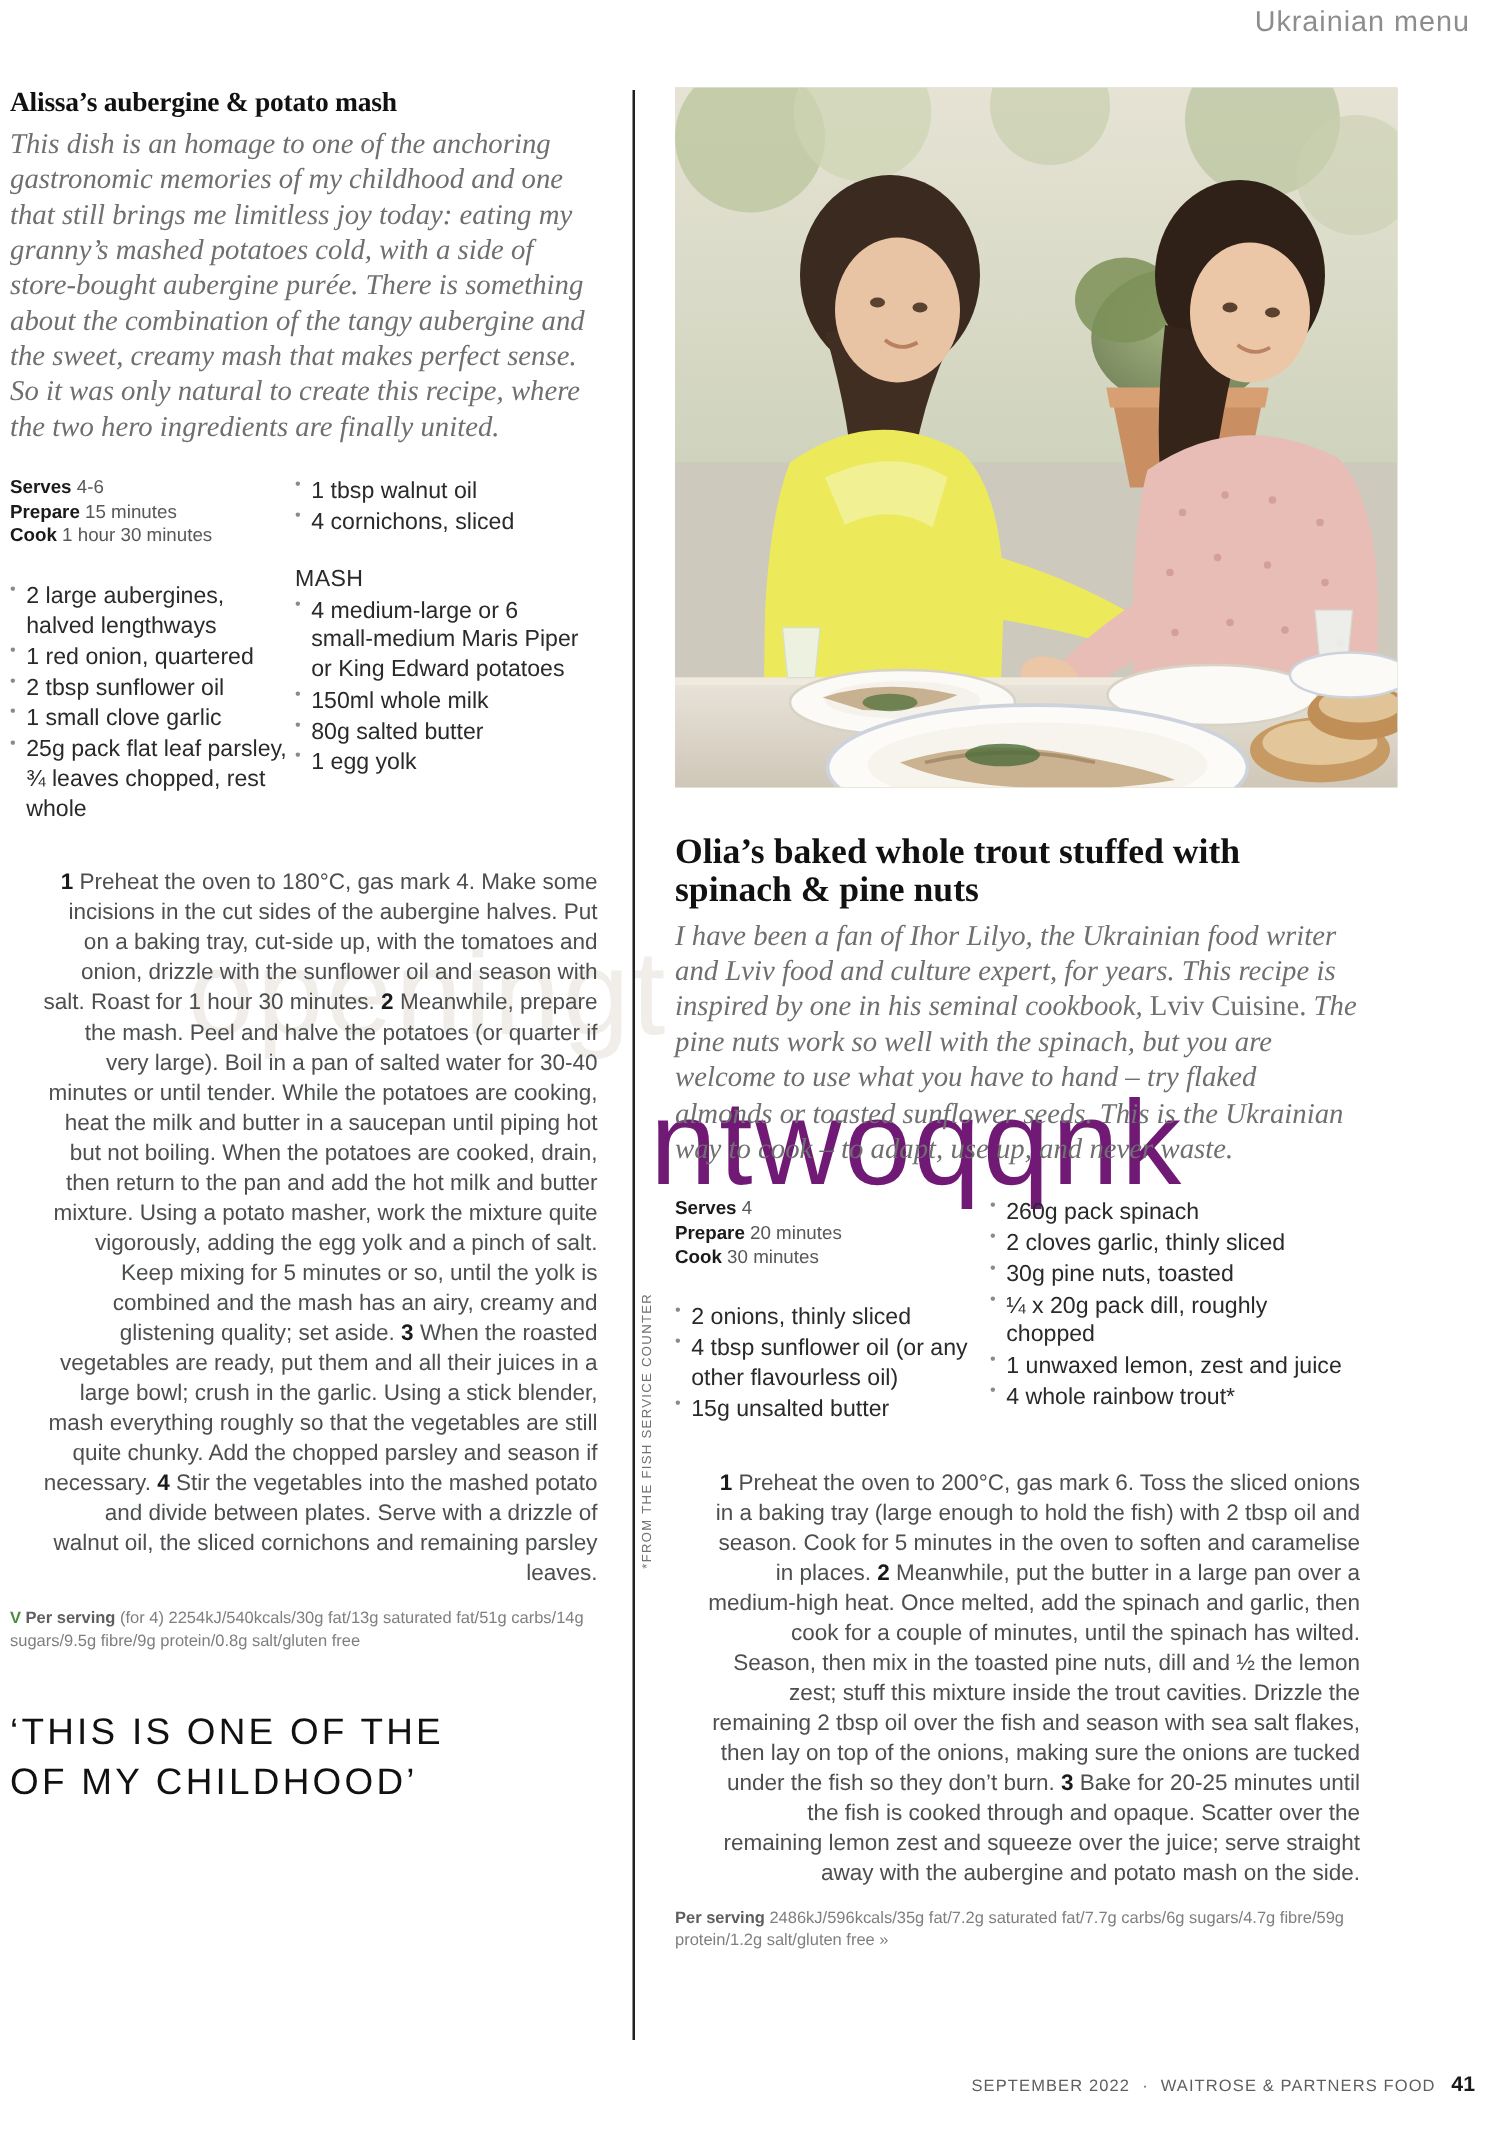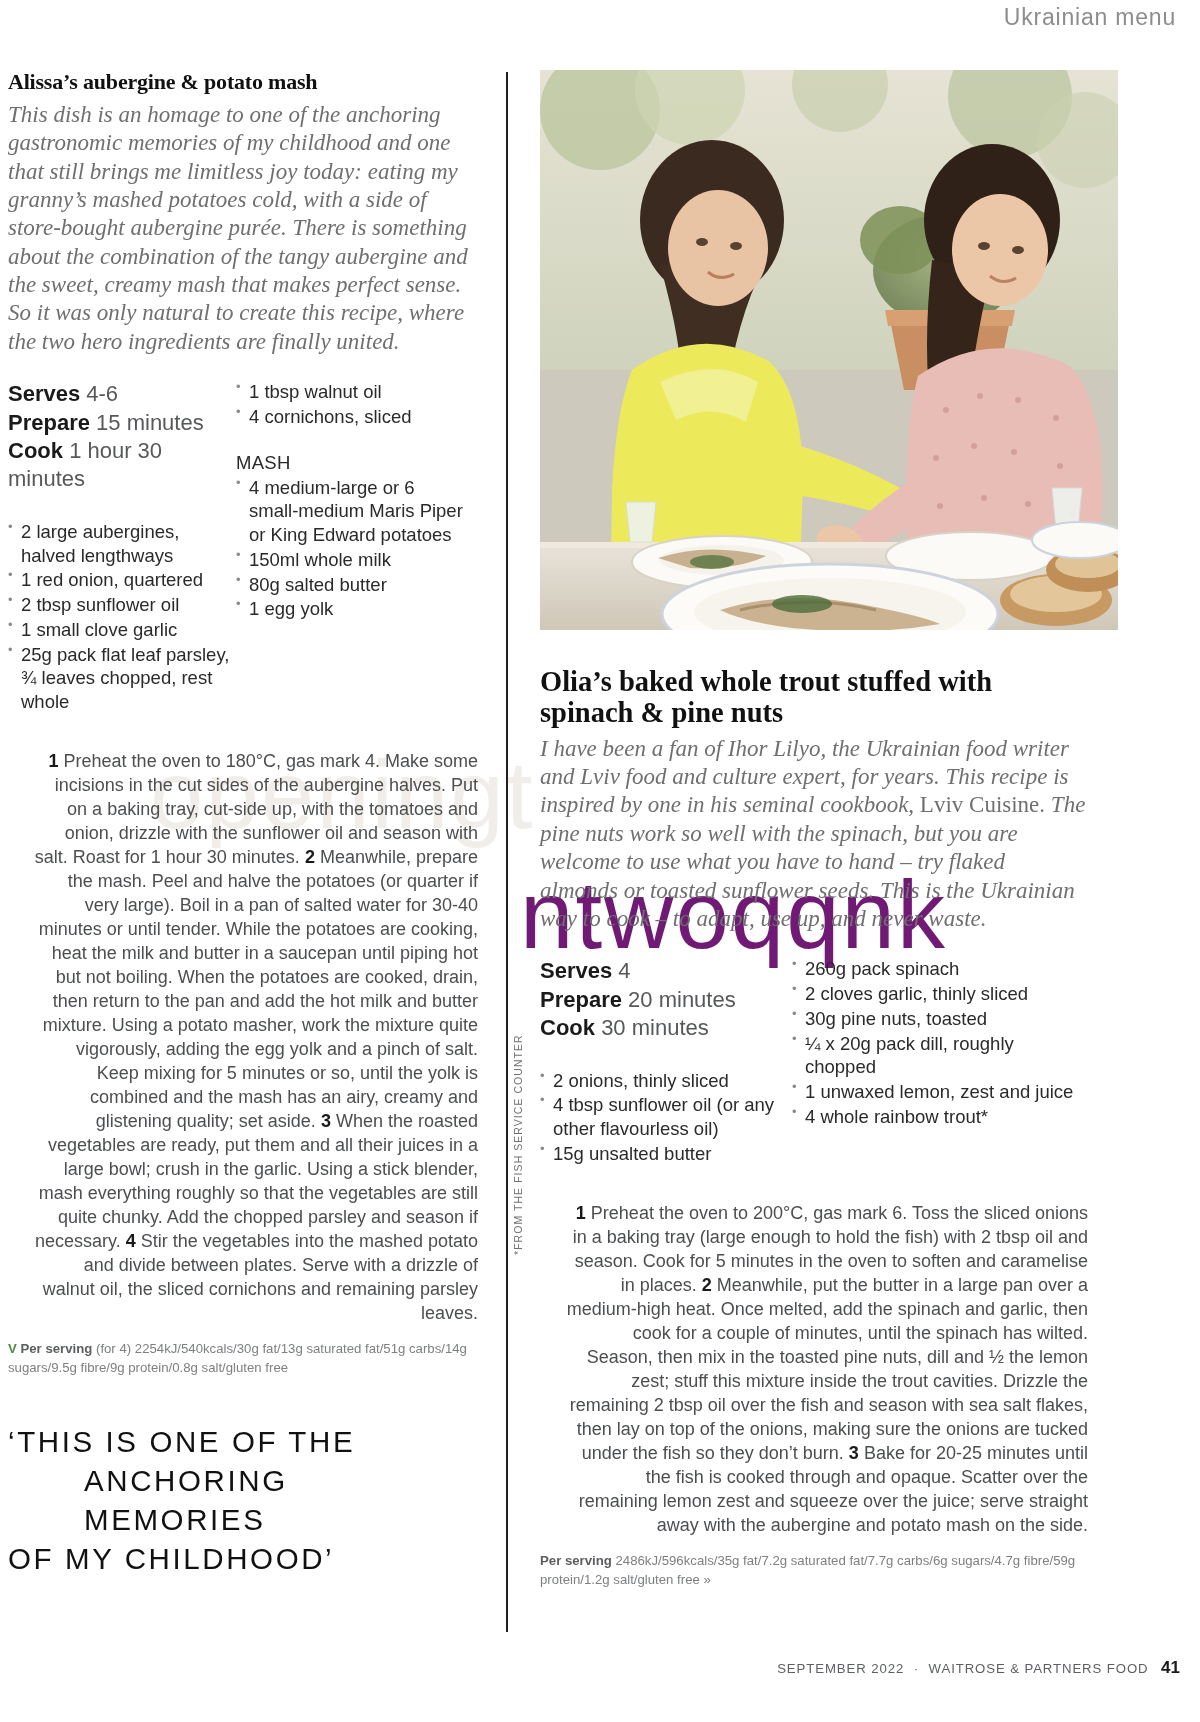--- a/index.html
+++ b/index.html
@@ -44,21 +44,21 @@
     font-size: 23px; line-height: 1.235;
     color: #6f6f6f;
   }
   .recipe-intro .roman { font-style: normal; }
 
   
   .ing-wrap { display: flex; margin-top: 24px; }
   .ing-col-a { width: 228px; }
   .ing-col-b { width: 232px; }
   .meta-line {
-    font-size: 22px; line-height: 1.29; color: #56585a;
+    font-size: 15px; line-height: 1.29; color: #56585a;
   }
   .meta-line b { color: #1a1a1a; font-weight: bold; }
   .ing-list { list-style: none; margin-top: 26px; }
   .ing-list.tight { margin-top: 0; }
   .ing-list li {
     position: relative;
     padding-left: 13px;
     font-size: 18.5px; line-height: 1.285;
     color: #2a2a2a;
     margin-bottom: 1px;
@@ -228,21 +228,20 @@
     </div>
 
     <div class="nutrition">
       <span class="veg">V</span>
       <b>Per serving</b>
       <span>(for 4) 2254kJ/540kcals/30g fat/13g saturated fat/51g carbs/14g sugars/9.5g fibre/9g protein/0.8g salt/gluten free</span>
     </div>
 
     <div class="pull-quote">
       <span class="pq-1">‘THIS IS ONE OF THE</span>
-      <span class="pq-2">ANCHORING MEMORIES</span>
       <span class="pq-3">OF MY CHILDHOOD’</span>
     </div>
 
   </div>
 
   <div class="col-right">
 
     <div class="photo">
       <svg viewBox="0 0 578 560" preserveAspectRatio="xMidYMid slice" aria-hidden="true">
         <defs>

